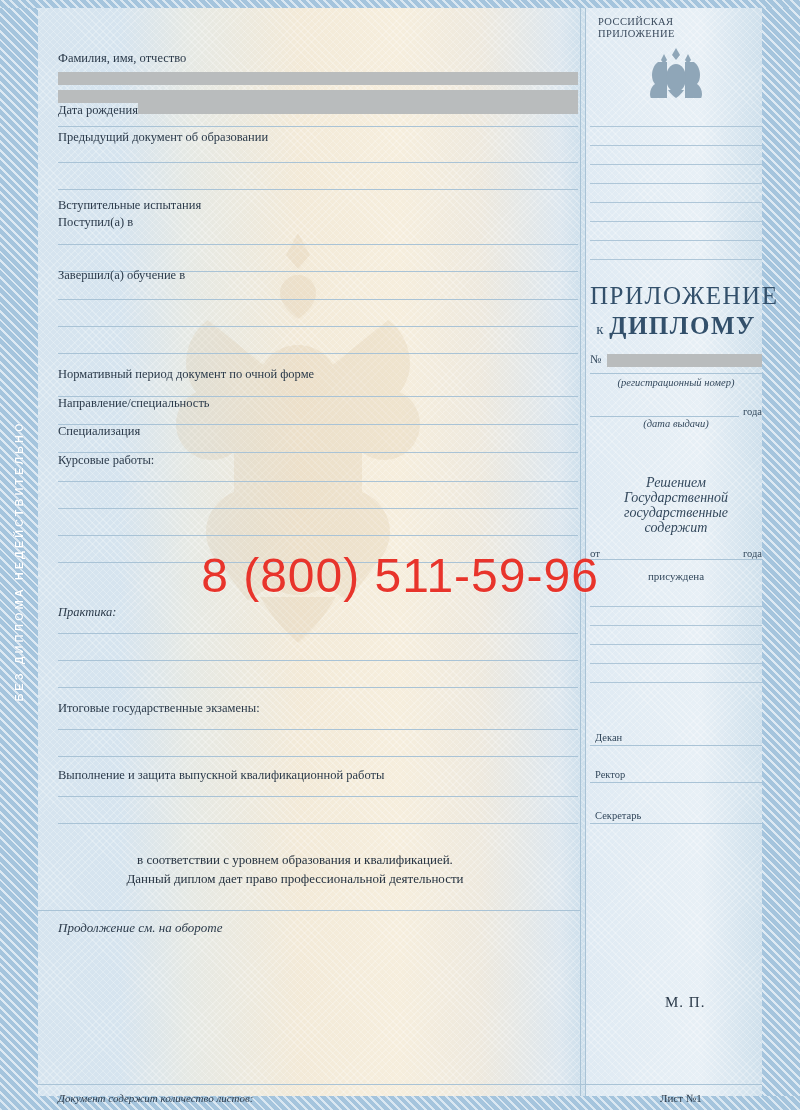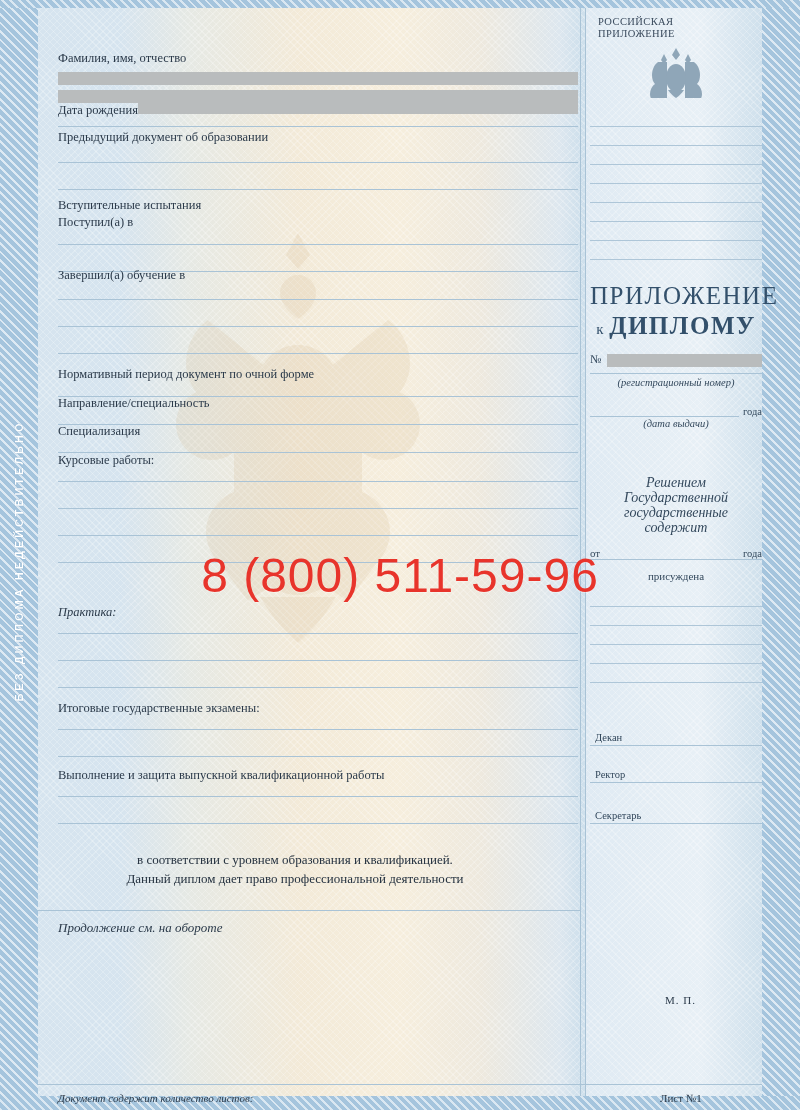--- a/index.html
+++ b/index.html
@@ -140,21 +140,21 @@
   .footer-note{
     position:absolute;left:58px;top:1092px;
     font-style:italic;font-size:11px;color:#2b3a4a;
   }
   .sheet-no{
     position:absolute;left:660px;top:1092px;
     font-size:11px;color:#2b3a4a;
   }
   .mp{
     position:absolute;left:665px;top:994px;
-    font-size:11px;color:#2b3a4a;letter-spacing:1px;
+    font-size:15px;color:#2b3a4a;letter-spacing:1px;
   }
   .statement{
     position:absolute;left:60px;top:850px;width:470px;
     text-align:center;font-size:13px;color:#24313f;line-height:19px;
   }
   .vline{
     position:absolute;top:8px;bottom:14px;width:1px;background:#a9c3d6;
   }
 </style>
 </head>

